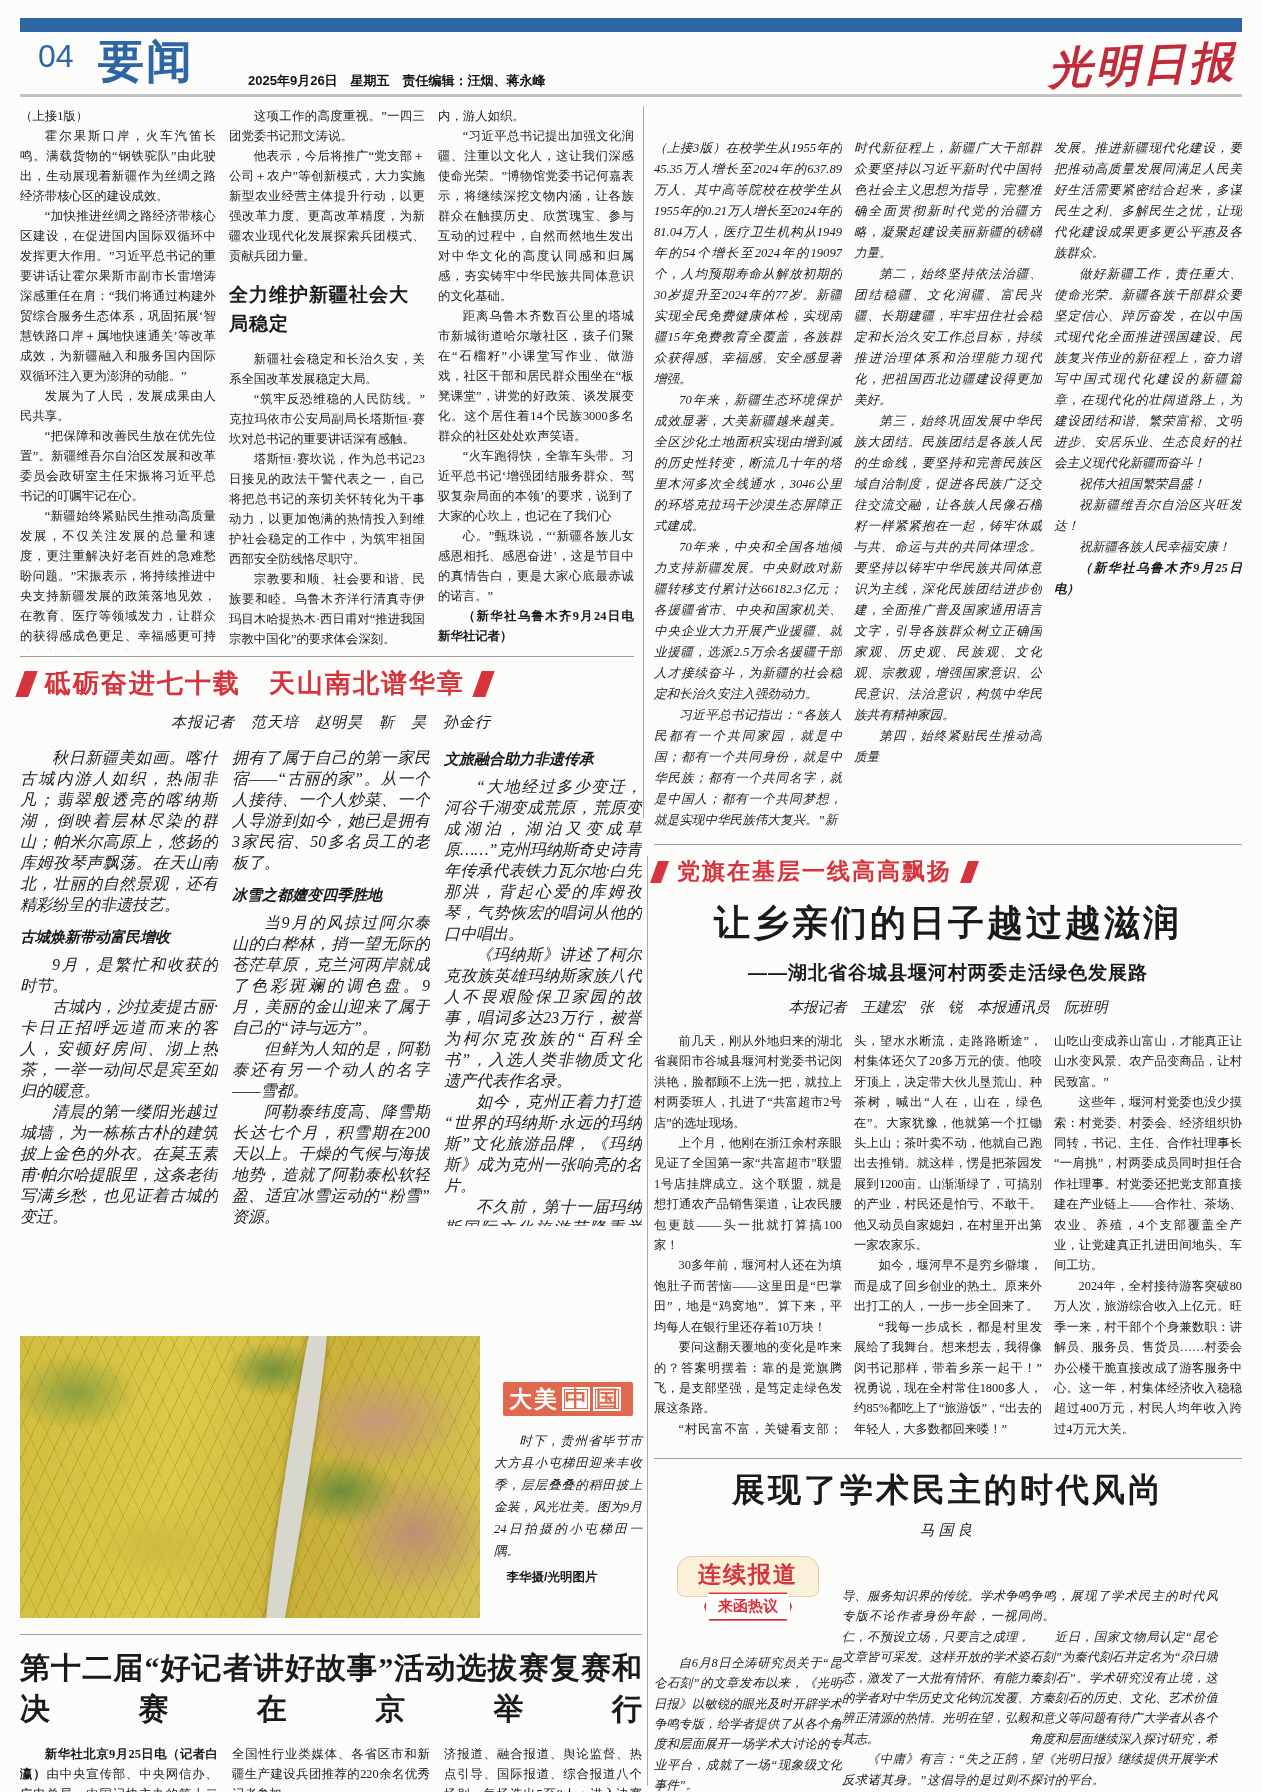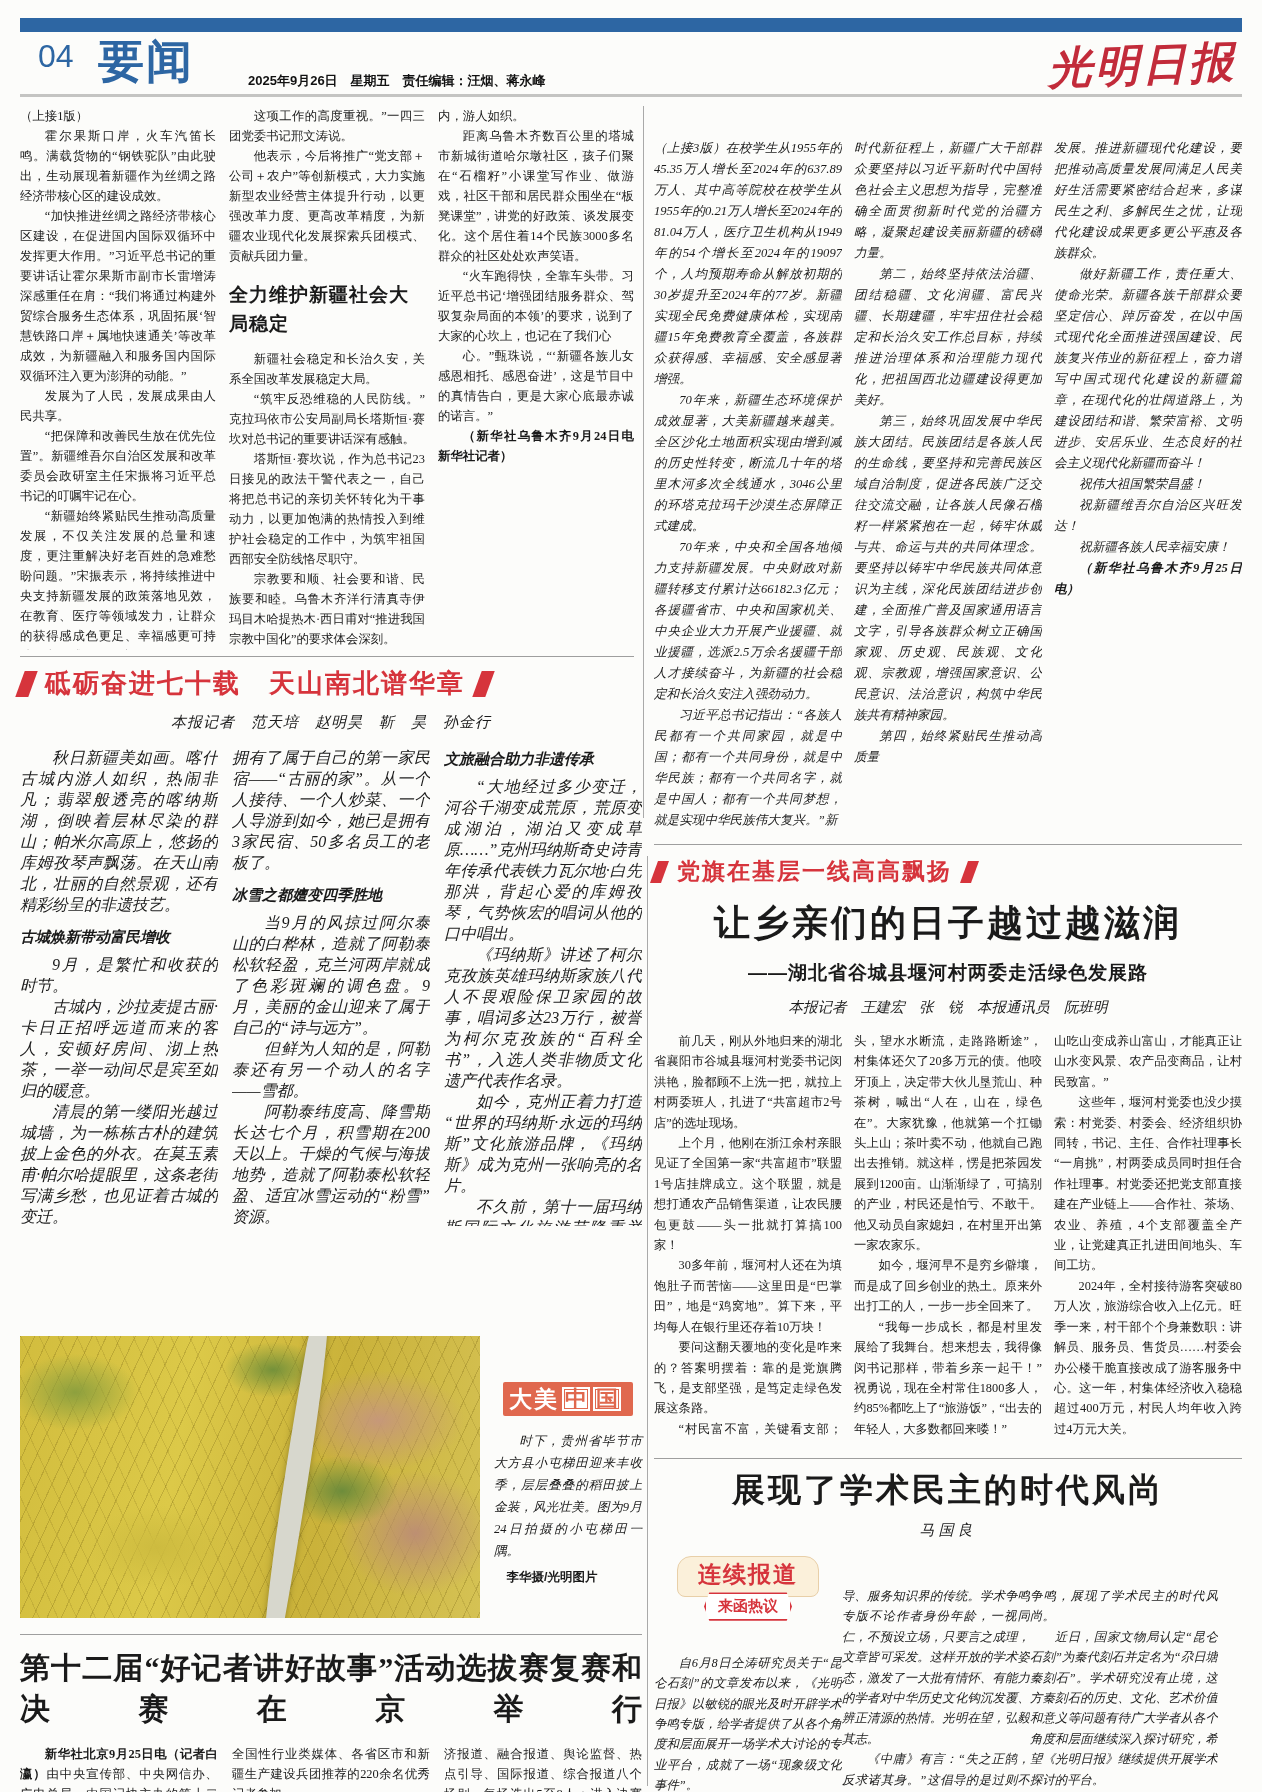--- a/index.html
+++ b/index.html
@@ -138,20 +138,21 @@
         <div class="subhd-big">全力维护新疆社会大局稳定</div>
         <p>新疆社会稳定和长治久安，关系全国改革发展稳定大局。</p>
         <p>“筑牢反恐维稳的人民防线。”克拉玛依市公安局副局长塔斯恒·赛坎对总书记的重要讲话深有感触。</p>
         <p>塔斯恒·赛坎说，作为总书记23日接见的政法干警代表之一，自己将把总书记的亲切关怀转化为干事动力，以更加饱满的热情投入到维护社会稳定的工作中，为筑牢祖国西部安全防线恪尽职守。</p>
         <p>宗教要和顺、社会要和谐、民族要和睦。乌鲁木齐洋行清真寺伊玛目木哈提热木·西日甫对“推进我国宗教中国化”的要求体会深刻。</p>
         <p>“近年来，我们把爱国、爱党、爱教旗帜鲜明地亮出来，引导信教群众正信正行。”木哈提热木·西日甫表示，将进一步引导信教群众把爱党爱国牢牢记在心里、融入血脉。</p>
 
       </div>
       <div class="col">
         <p class="noind">内，游人如织。</p>
+        <p>“习近平总书记提出加强文化润疆、注重以文化人，这让我们深感使命光荣。”博物馆党委书记何嘉表示，将继续深挖文物内涵，让各族群众在触摸历史、欣赏瑰宝、参与互动的过程中，自然而然地生发出对中华文化的高度认同感和归属感，夯实铸牢中华民族共同体意识的文化基础。</p>
         <p>距离乌鲁木齐数百公里的塔城市新城街道哈尔墩社区，孩子们聚在“石榴籽”小课堂写作业、做游戏，社区干部和居民群众围坐在“板凳课堂”，讲党的好政策、谈发展变化。这个居住着14个民族3000多名群众的社区处处欢声笑语。</p>
         <p>“火车跑得快，全靠车头带。习近平总书记‘增强团结服务群众、驾驭复杂局面的本领’的要求，说到了大家的心坎上，也记在了我们心</p>
         <p>心。”甄珠说，“‘新疆各族儿女感恩相托、感恩奋进’，这是节目中的真情告白，更是大家心底最赤诚的诺言。”</p>
         <p class="bold">（新华社乌鲁木齐9月24日电　新华社记者）</p>
       </div>
     </div>
   </div>
 
   <div class="vrule" style="left:643px;top:106px;height:712px;"></div>
   <div class="vrule" style="left:647px;top:856px;height:930px;"></div>
@@ -196,21 +197,21 @@
         <p>秋日新疆美如画。喀什古城内游人如织，热闹非凡；翡翠般透亮的喀纳斯湖，倒映着层林尽染的群山；帕米尔高原上，悠扬的库姆孜琴声飘荡。在天山南北，壮丽的自然景观，还有精彩纷呈的非遗技艺。</p>
         <div class="subhd">古城焕新带动富民增收</div>
         <p>9月，是繁忙和收获的时节。</p>
         <p>古城内，沙拉麦提古丽·卡日正招呼远道而来的客人，安顿好房间、沏上热茶，一举一动间尽是宾至如归的暖意。</p>
         <p>清晨的第一缕阳光越过城墙，为一栋栋古朴的建筑披上金色的外衣。在莫玉素甫·帕尔哈提眼里，这条老街写满乡愁，也见证着古城的变迁。</p>
 
       </div>
       <div class="col">
         <p class="noind">拥有了属于自己的第一家民宿——“古丽的家”。从一个人接待、一个人炒菜、一个人导游到如今，她已是拥有3家民宿、50多名员工的老板了。</p>
         <div class="subhd">冰雪之都嬗变四季胜地</div>
-        <p>当9月的风掠过阿尔泰山的白桦林，造就了阿勒泰松软轻盈，克兰河两岸就成了色彩斑斓的调色盘。9月，美丽的金山迎来了属于自己的“诗与远方”。</p>
+        <p>当9月的风掠过阿尔泰山的白桦林，捎一望无际的苍茫草原，克兰河两岸就成了色彩斑斓的调色盘。9月，美丽的金山迎来了属于自己的“诗与远方”。</p>
         <p>但鲜为人知的是，阿勒泰还有另一个动人的名字——雪都。</p>
         <p>阿勒泰纬度高、降雪期长达七个月，积雪期在200天以上。干燥的气候与海拔地势，造就了阿勒泰松软轻盈、适宜冰雪运动的“粉雪”资源。</p>
 
       </div>
       <div class="col">
         <div class="subhd" style="margin-top:2px;">文旅融合助力非遗传承</div>
         <p>“大地经过多少变迁，河谷千湖变成荒原，荒原变成湖泊，湖泊又变成草原……”克州玛纳斯奇史诗青年传承代表铁力瓦尔地·白先那洪，背起心爱的库姆孜琴，气势恢宏的唱词从他的口中唱出。</p>
         <p>《玛纳斯》讲述了柯尔克孜族英雄玛纳斯家族八代人不畏艰险保卫家园的故事，唱词多达23万行，被誉为柯尔克孜族的“百科全书”，入选人类非物质文化遗产代表作名录。</p>
         <p>如今，克州正着力打造“世界的玛纳斯·永远的玛纳斯”文化旅游品牌，《玛纳斯》成为克州一张响亮的名片。</p>
         <p>不久前，第十一届玛纳斯国际文化旅游节隆重举办。其间，《玛纳斯》史诗演绎、歌舞表演精彩纷呈，演员同台竞技；来自全国各地的专家学者齐聚一堂，为克州《玛纳斯》的传承发展建言献策。</p>

